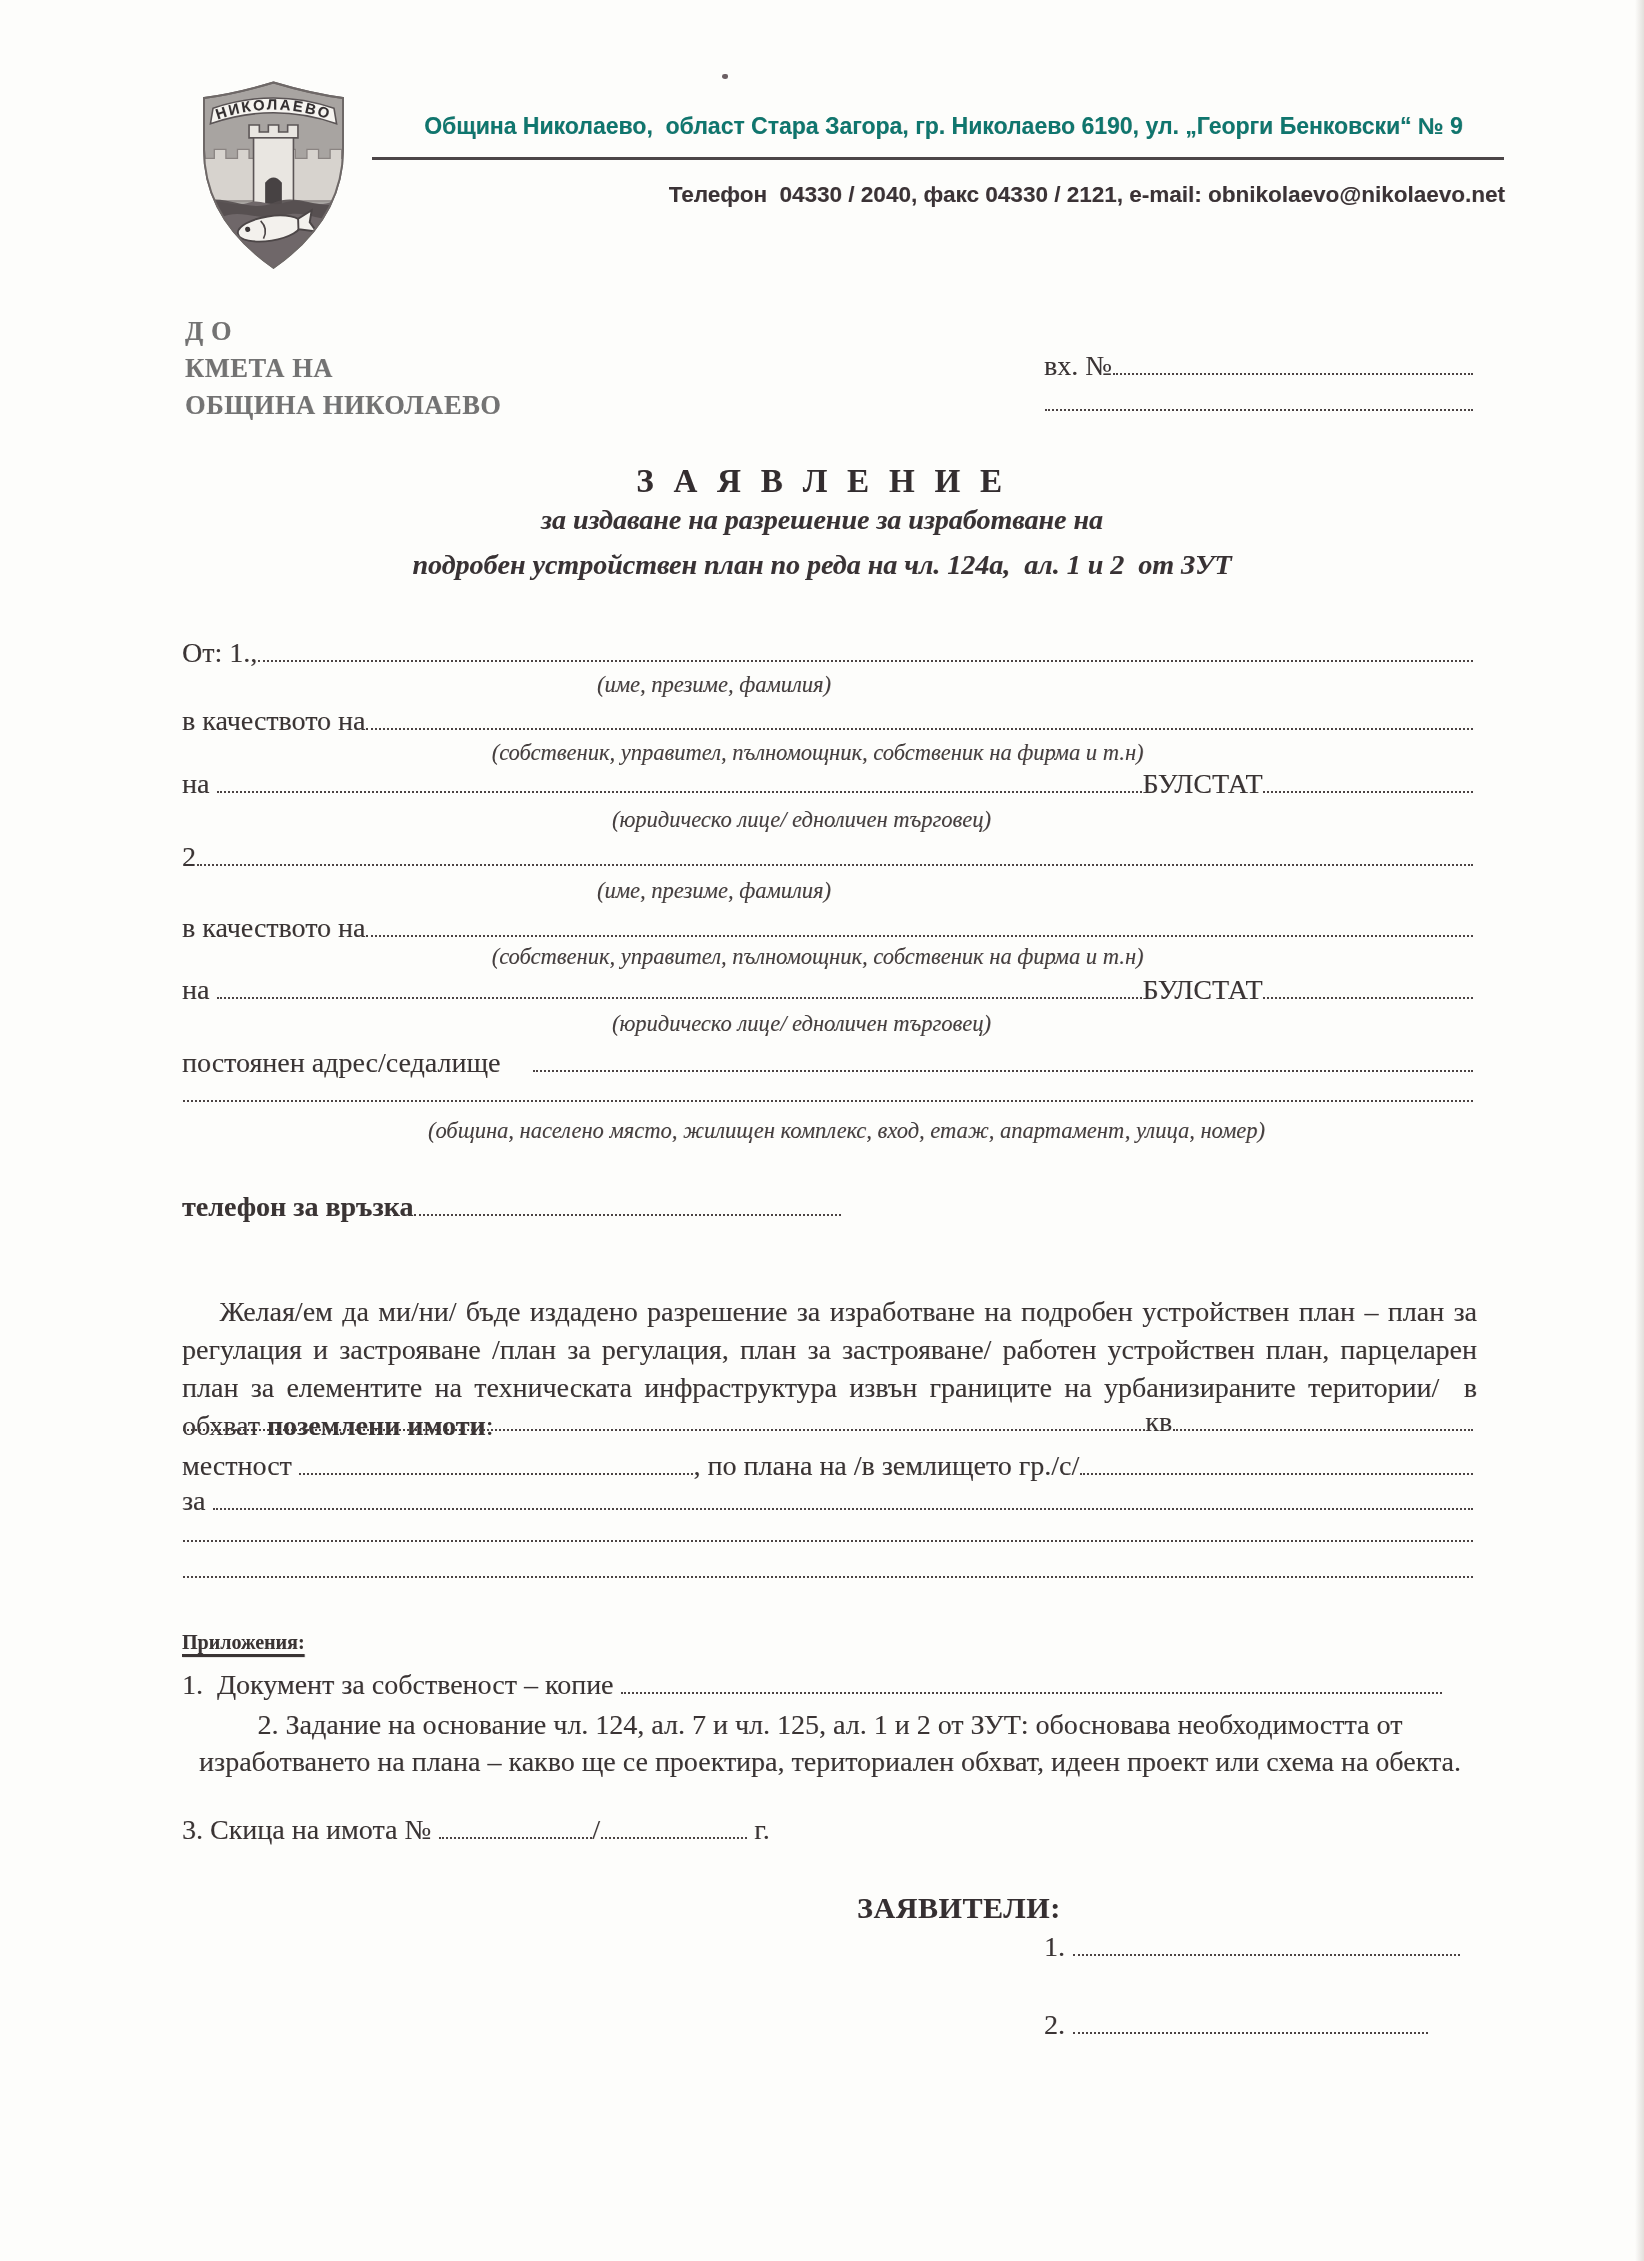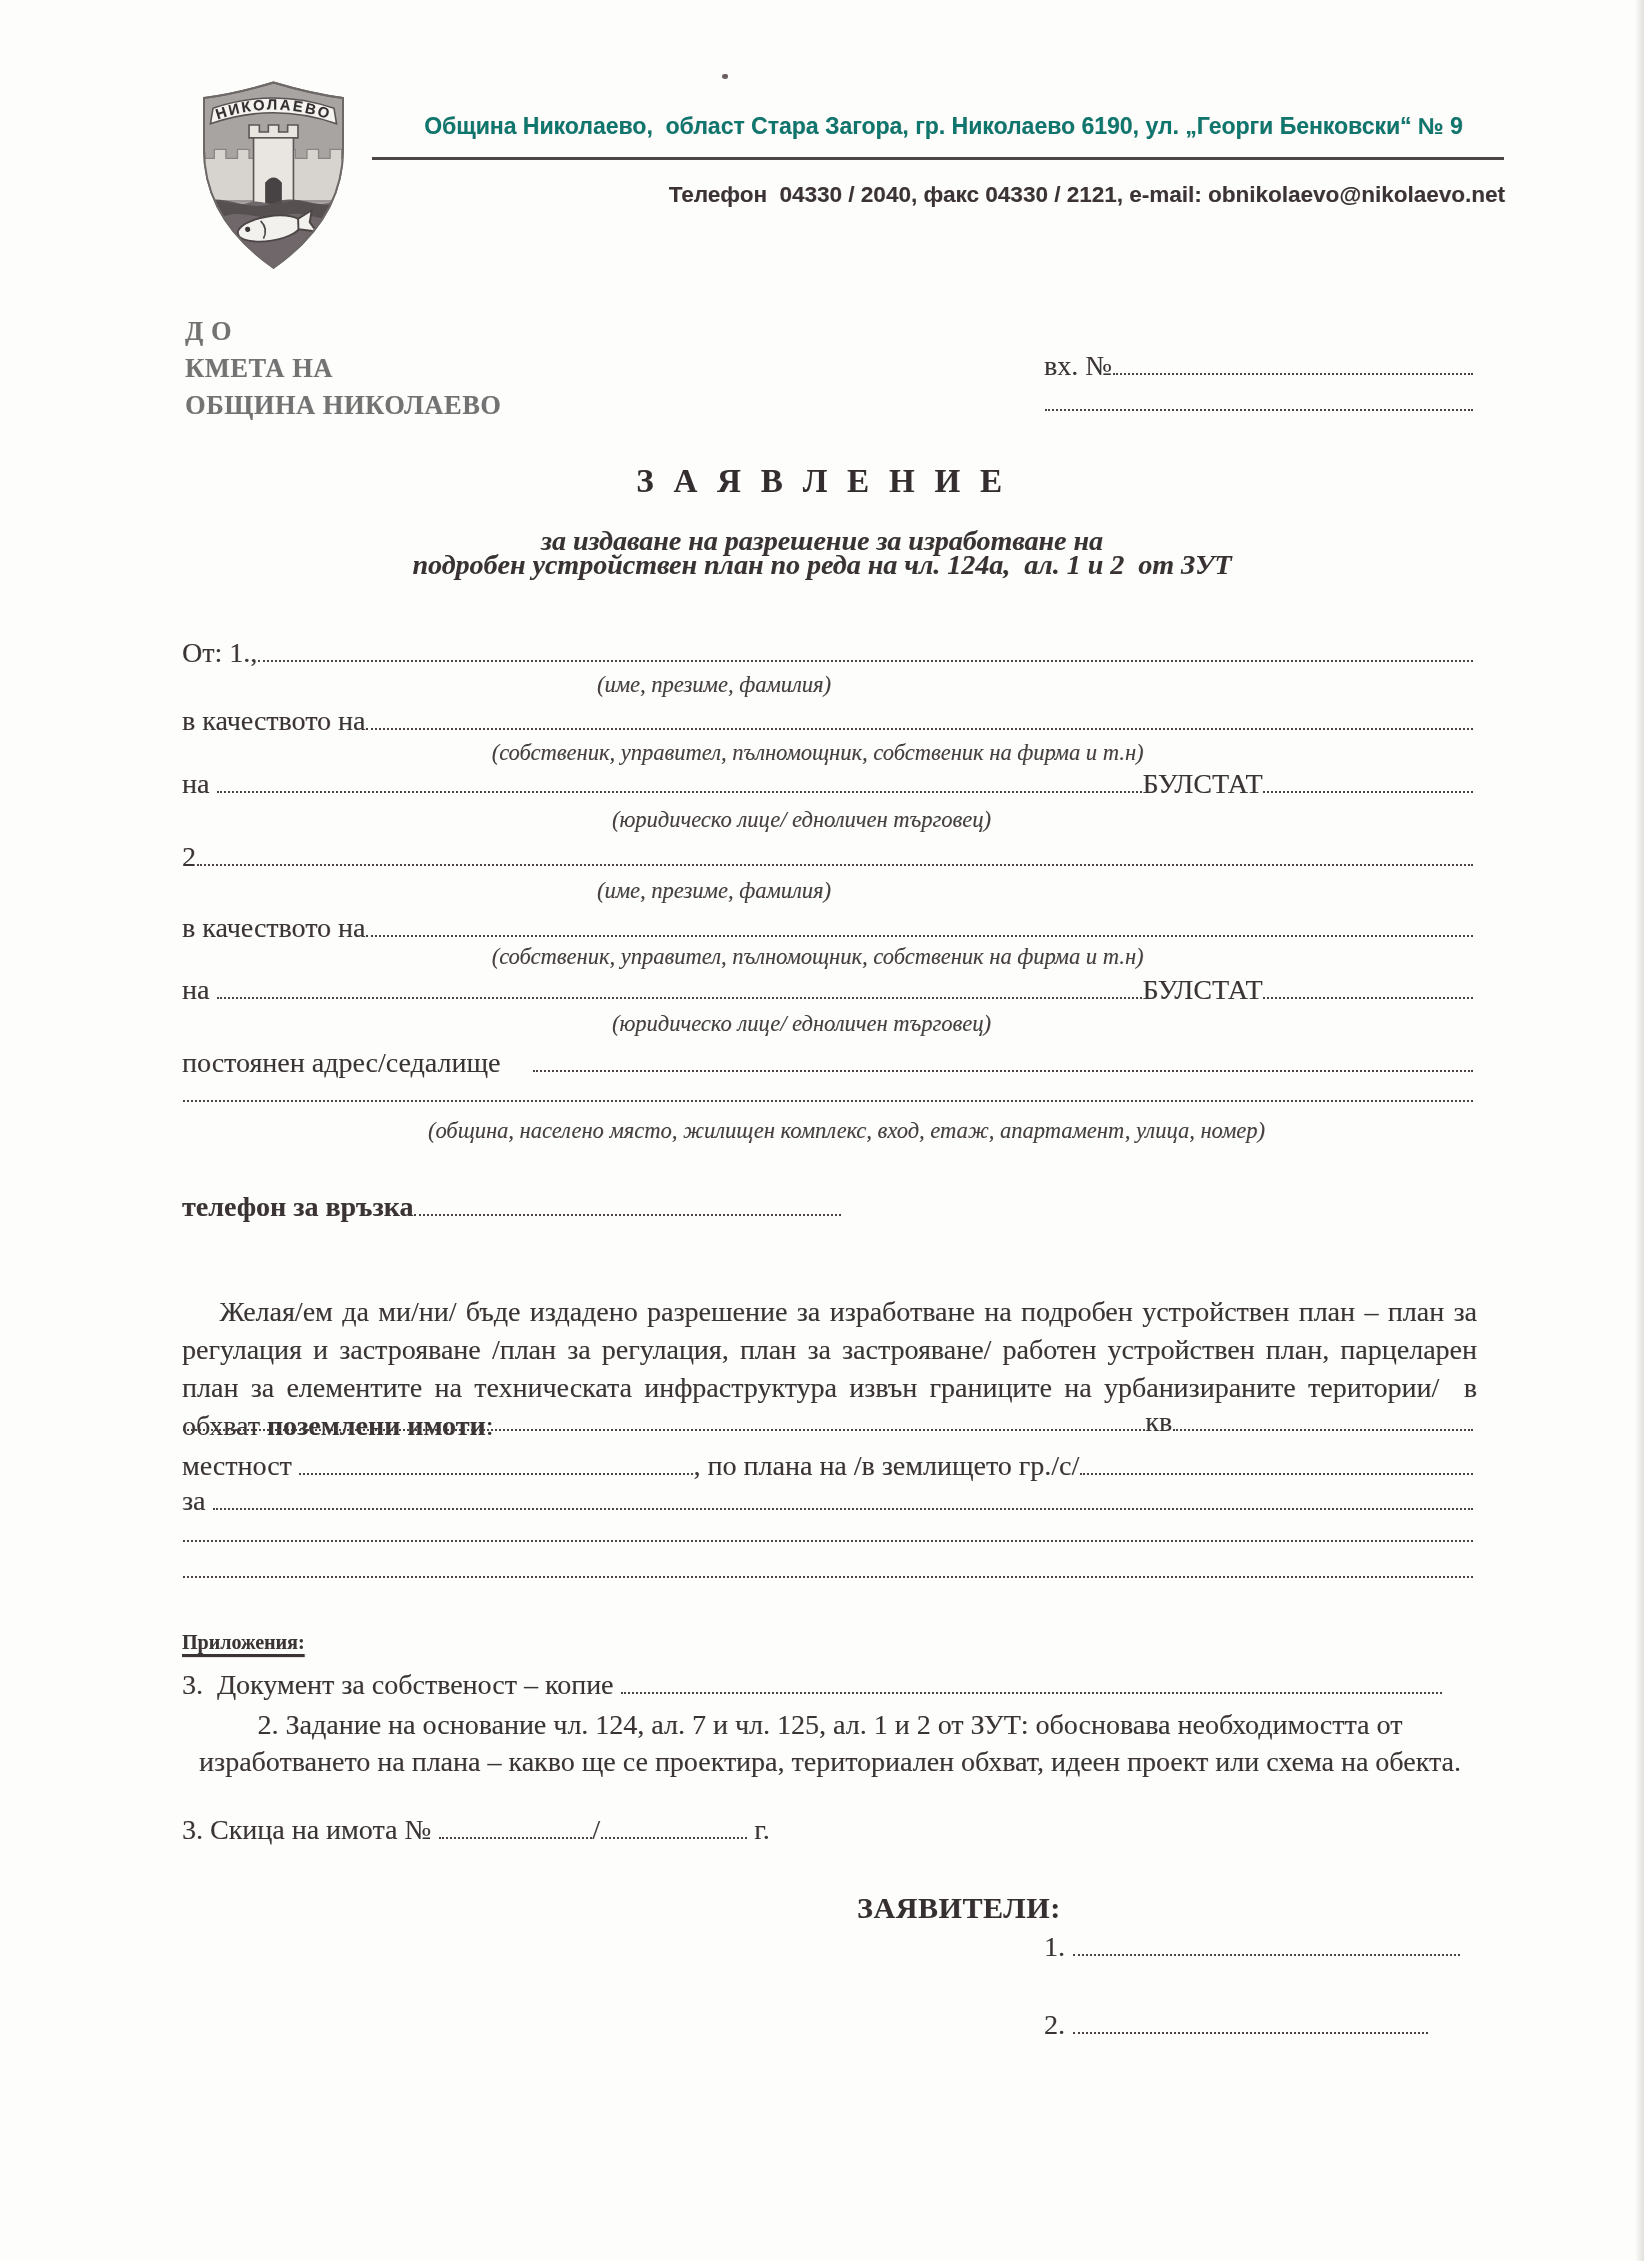--- a/index.html
+++ b/index.html
@@ -121,21 +121,21 @@
 
   <div class="abs row reg-row" style="top:348px; left:1044px; width:430px;">
     <span class="lbl">вх. №</span>
     <span class="dots"></span>
   </div>
   <div class="abs row" style="top:384px; left:1044px; width:430px;">
     <span class="dots"></span>
   </div>
 
   <div class="abs ttl">З А Я В Л Е Н И Е</div>
-  <div class="abs sub pre" style="top:525px;">за издаване на разрешение за изработване на</div>
+  <div class="abs sub pre" style="top:504px;">за издаване на разрешение за изработване на</div>
   <div class="abs sub pre" style="top:549px;">подробен устройствен план по реда на чл. 124а,  ал. 1 и 2  от ЗУТ</div>
 
   <div class="abs row" style="top:635px; left:182px; width:1292px;">
     <span class="lbl">От: 1.,</span>
     <span class="dots"></span>
   </div>
   <div class="abs cap" style="top:672px; transform:translateX(-110px);">(име, презиме, фамилия)</div>
 
   <div class="abs row" style="top:703px; left:182px; width:1292px;">
     <span class="lbl">в качеството на</span>
@@ -209,21 +209,21 @@
   <div class="abs row" style="top:1515px; left:182px; width:1292px;">
     <span class="dots"></span>
   </div>
   <div class="abs row" style="top:1551px; left:182px; width:1292px;">
     <span class="dots"></span>
   </div>
 
   <div class="abs att-head">Приложения:</div>
 
   <div class="abs row" style="top:1667px; left:182px; width:1261px;">
-    <span class="lbl">3.  Документ за собственост – копие </span>
+    <span class="lbl">1.  Документ за собственост – копие </span>
     <span class="dots"></span>
   </div>
 
   <div class="abs att2 pre">2. Задание на основание чл. 124, ал. 7 и чл. 125, ал. 1 и 2 от ЗУТ: обосновава необходимостта от изработването на плана – какво ще се проектира, териториален обхват, идеен проект или схема на обекта.</div>
 
   <div class="abs row" style="top:1812px; left:182px; width:722px;">
     <span class="lbl">3. Скица на имота № </span>
     <span class="dots-f" style="width:153px;"></span>
     <span class="lbl">/</span>
     <span class="dots-f" style="width:146px;"></span>

